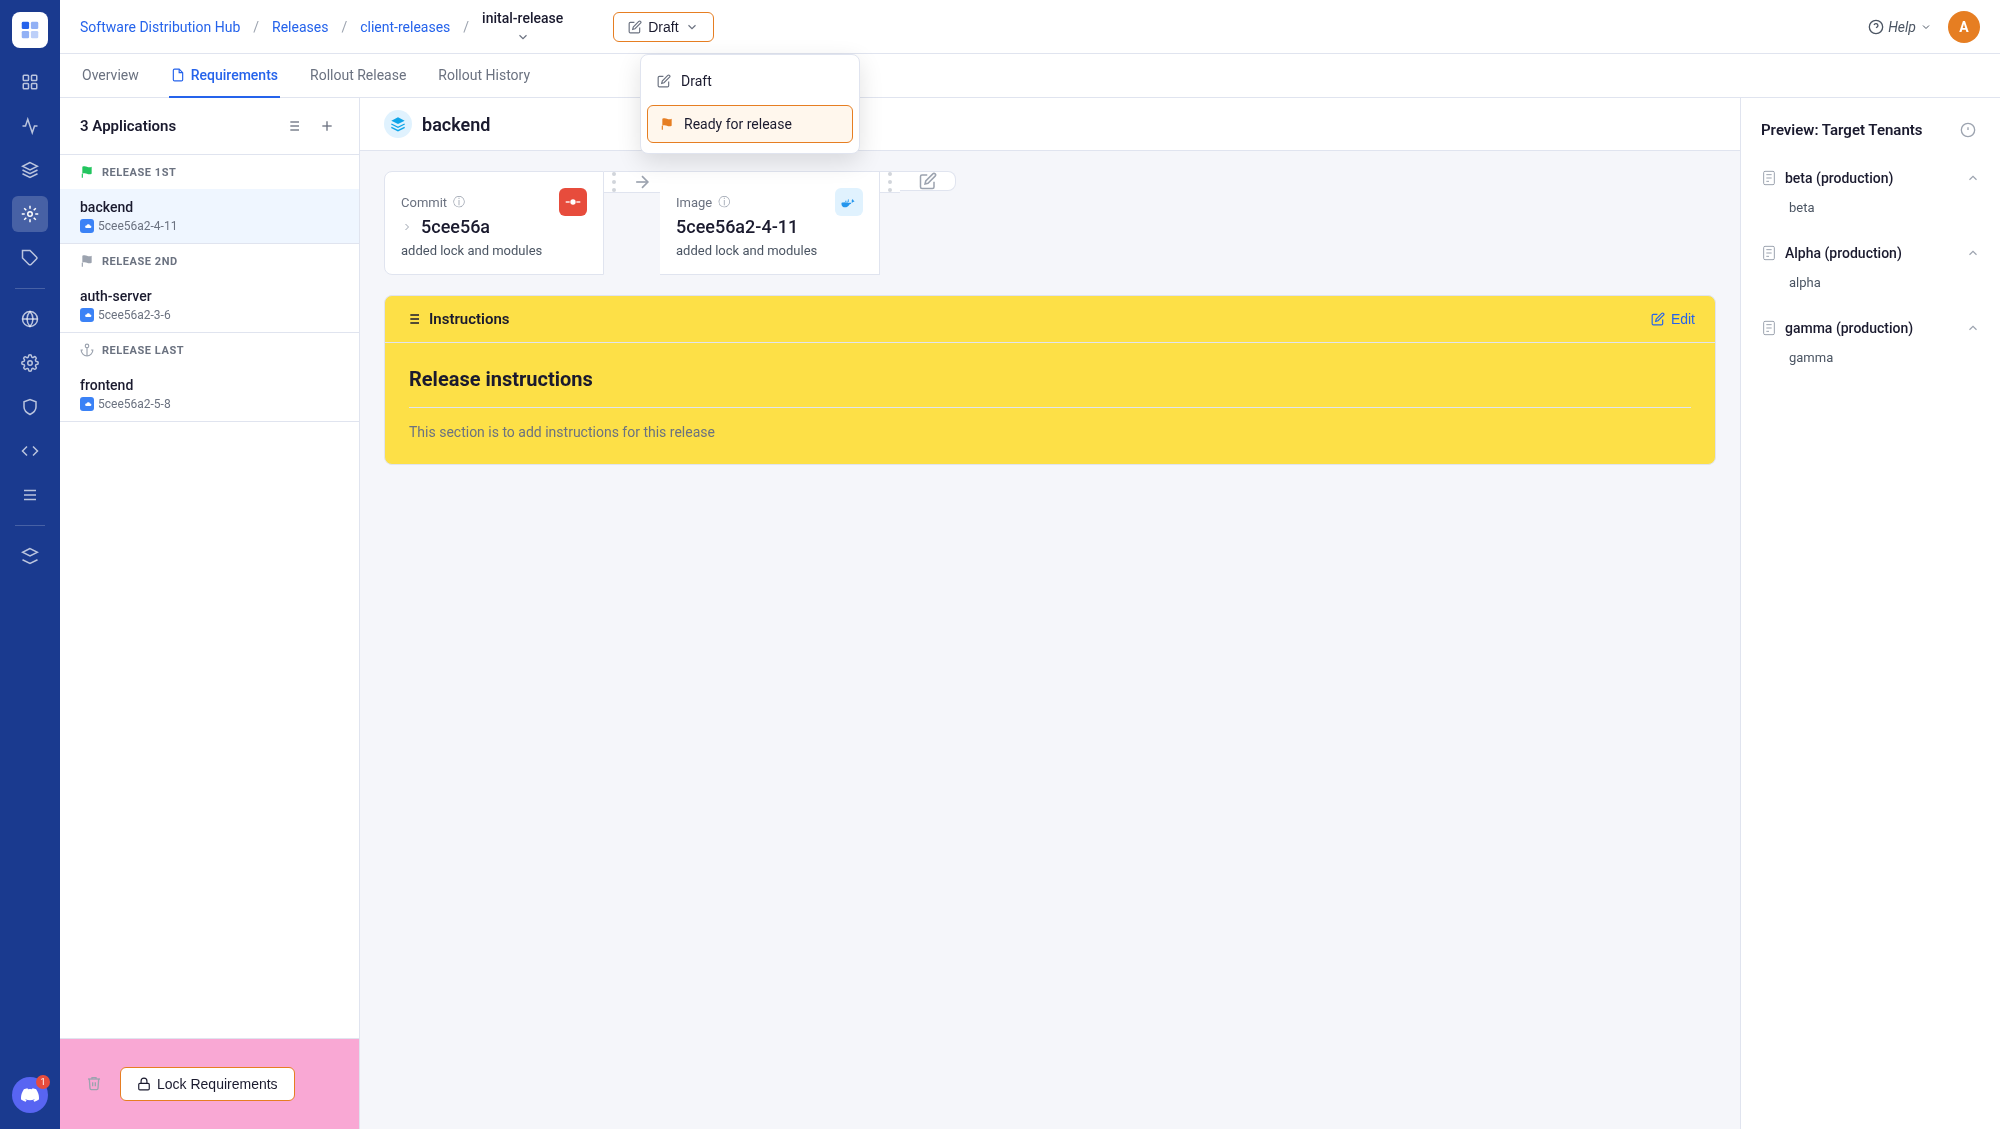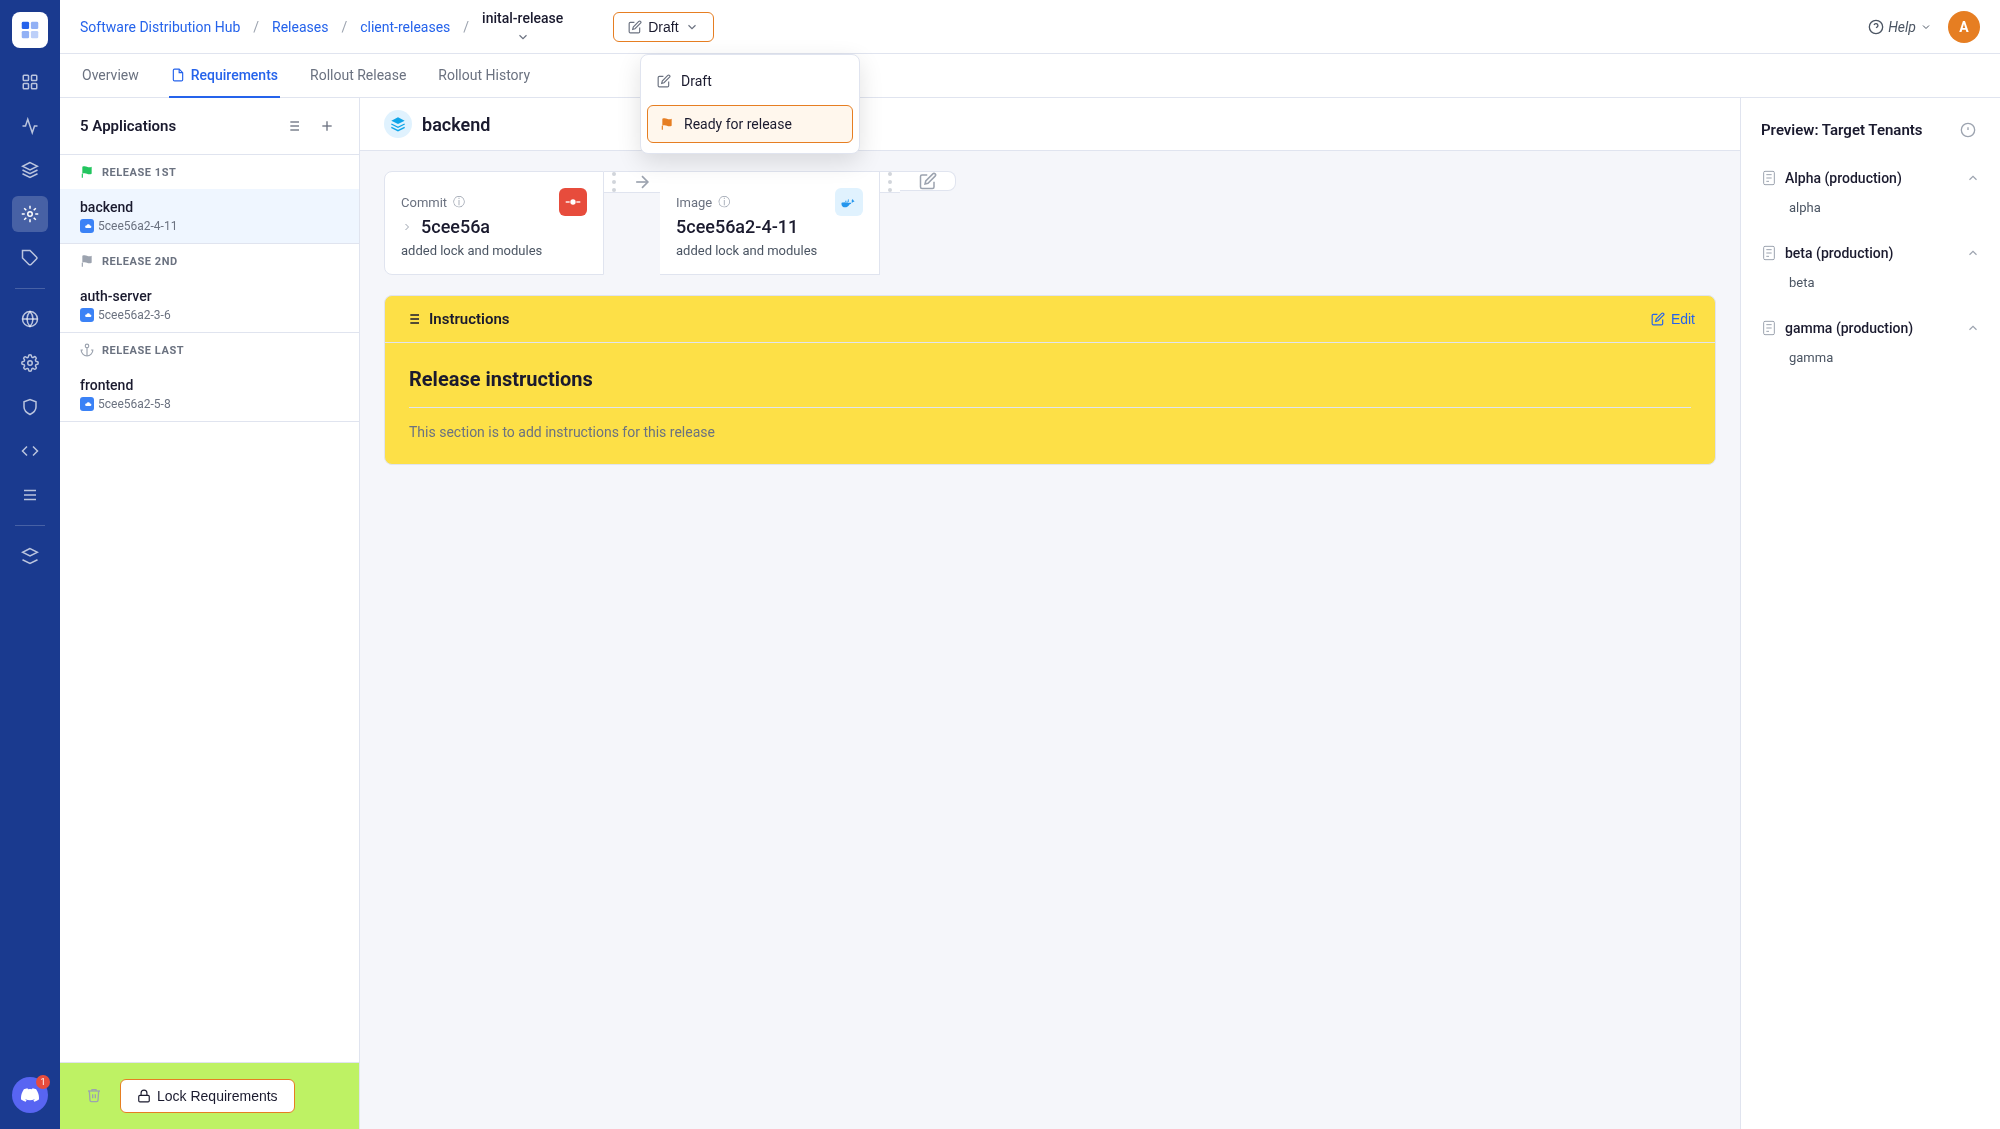--- a/index.html
+++ b/index.html
@@ -90,21 +90,21 @@
     .right-panel-title { font-size: 15px; font-weight: 600; color: #1a1a2e; }
     .tenant-group { margin-bottom: 16px; }
     .tenant-group-header { display: flex; align-items: center; justify-content: space-between; padding: 8px 0; cursor: pointer; }
     .tenant-group-label { display: flex; align-items: center; gap: 8px; font-size: 14px; font-weight: 500; color: #1a1a2e; }
     .tenant-item { padding: 6px 0 6px 28px; font-size: 13px; color: #4b5563; }
     .dropdown-menu { position: absolute; top: 54px; left: 640px; background: #fff; border: 1px solid #e0e4ef; border-radius: 8px; width: 220px; box-shadow: 0 8px 24px rgba(0,0,0,0.12); z-index: 200; padding: 6px 0; }
     .dropdown-item { display: flex; align-items: center; gap: 10px; padding: 12px 16px; cursor: pointer; font-size: 14px; color: #1a1a2e; }
     .dropdown-item.highlighted { background: #fff7ed; border: 1.5px solid #e67e22; border-radius: 6px; margin: 4px 6px; padding: 10px 12px; }
 
     
-    .bottom-bar { background: #bef264; border-top: 1px solid #e0e4ef; padding: 16px 20px; display: flex; align-items: center; gap: 12px; flex-shrink: 0; }
+    .bottom-bar { background: #f9a8d4; border-top: 1px solid #e0e4ef; padding: 28px 20px; display: flex; align-items: center; gap: 12px; flex-shrink: 0; }
     .delete-btn { background: none; border: none; cursor: pointer; color: #9ca3af; padding: 6px; border-radius: 4px; }
     .lock-btn { display: flex; align-items: center; gap: 6px; border: 1.5px solid #e67e22; border-radius: 6px; padding: 8px 16px; background: #fff; color: #1a1a2e; font-size: 14px; font-weight: 500; cursor: pointer; }
     .info-icon { color: #9ca3af; font-size: 12px; cursor: pointer; }
 
     
     .discord-btn { width: 36px; height: 36px; border-radius: 50%; background: #5865f2; display: flex; align-items: center; justify-content: center; cursor: pointer; color: #fff; font-size: 18px; margin-bottom: 4px; }
   </style>
 </head>
 <body>
 
@@ -255,21 +255,21 @@
         Requirements
       </div>
       <div class="tab">Rollout Release</div>
       <div class="tab">Rollout History</div>
     </div>
 
     <div class="content-area">
 
       <div class="left-panel">
         <div class="left-panel-header">
-          <span class="left-panel-title">5 Applications</span>
+          <span class="left-panel-title">3 Applications</span>
           <div class="left-panel-actions">
             <button class="icon-btn">
               <svg width="16" height="16" viewBox="0 0 24 24" fill="none" stroke="currentColor" stroke-width="2">
                   <line x1="8" y1="6" x2="21" y2="6"></line>
                   <line x1="8" y1="12" x2="21" y2="12"></line>
                   <line x1="8" y1="18" x2="21" y2="18"></line>
                   <line x1="3" y1="6" x2="3.01" y2="6"></line>
                   <line x1="3" y1="12" x2="3.01" y2="12"></line>
                   <line x1="3" y1="18" x2="3.01" y2="18"></line>
                 </svg>
@@ -502,45 +502,45 @@
 
         <div class="tenant-group">
           <div class="tenant-group-header">
             <div class="tenant-group-label">
               <svg width="16" height="16" viewBox="0 0 24 24" fill="none" stroke="#9ca3af" stroke-width="1.5">
                   <rect x="4" y="2" width="16" height="20" rx="2"></rect>
                   <line x1="8" y1="7" x2="16" y2="7"></line>
                   <line x1="8" y1="12" x2="16" y2="12"></line>
                   <line x1="8" y1="17" x2="12" y2="17"></line>
                 </svg>
-              <span>Alpha (production)</span>
+              <span>beta (production)</span>
             </div>
             <svg width="14" height="14" viewBox="0 0 24 24" fill="none" stroke="#9ca3af" stroke-width="2">
                 <polyline points="18 15 12 9 6 15"></polyline>
               </svg>
           </div>
-          <div class="tenant-item">alpha</div>
+          <div class="tenant-item">beta</div>
         </div>
 
         <div class="tenant-group">
           <div class="tenant-group-header">
             <div class="tenant-group-label">
               <svg width="16" height="16" viewBox="0 0 24 24" fill="none" stroke="#9ca3af" stroke-width="1.5">
                   <rect x="4" y="2" width="16" height="20" rx="2"></rect>
                   <line x1="8" y1="7" x2="16" y2="7"></line>
                   <line x1="8" y1="12" x2="16" y2="12"></line>
                   <line x1="8" y1="17" x2="12" y2="17"></line>
                 </svg>
-              <span>beta (production)</span>
+              <span>Alpha (production)</span>
             </div>
             <svg width="14" height="14" viewBox="0 0 24 24" fill="none" stroke="#9ca3af" stroke-width="2">
                 <polyline points="18 15 12 9 6 15"></polyline>
               </svg>
           </div>
-          <div class="tenant-item">beta</div>
+          <div class="tenant-item">alpha</div>
         </div>
 
         <div class="tenant-group">
           <div class="tenant-group-header">
             <div class="tenant-group-label">
               <svg width="16" height="16" viewBox="0 0 24 24" fill="none" stroke="#9ca3af" stroke-width="1.5">
                   <rect x="4" y="2" width="16" height="20" rx="2"></rect>
                   <line x1="8" y1="7" x2="16" y2="7"></line>
                   <line x1="8" y1="12" x2="16" y2="12"></line>
                   <line x1="8" y1="17" x2="12" y2="17"></line>

